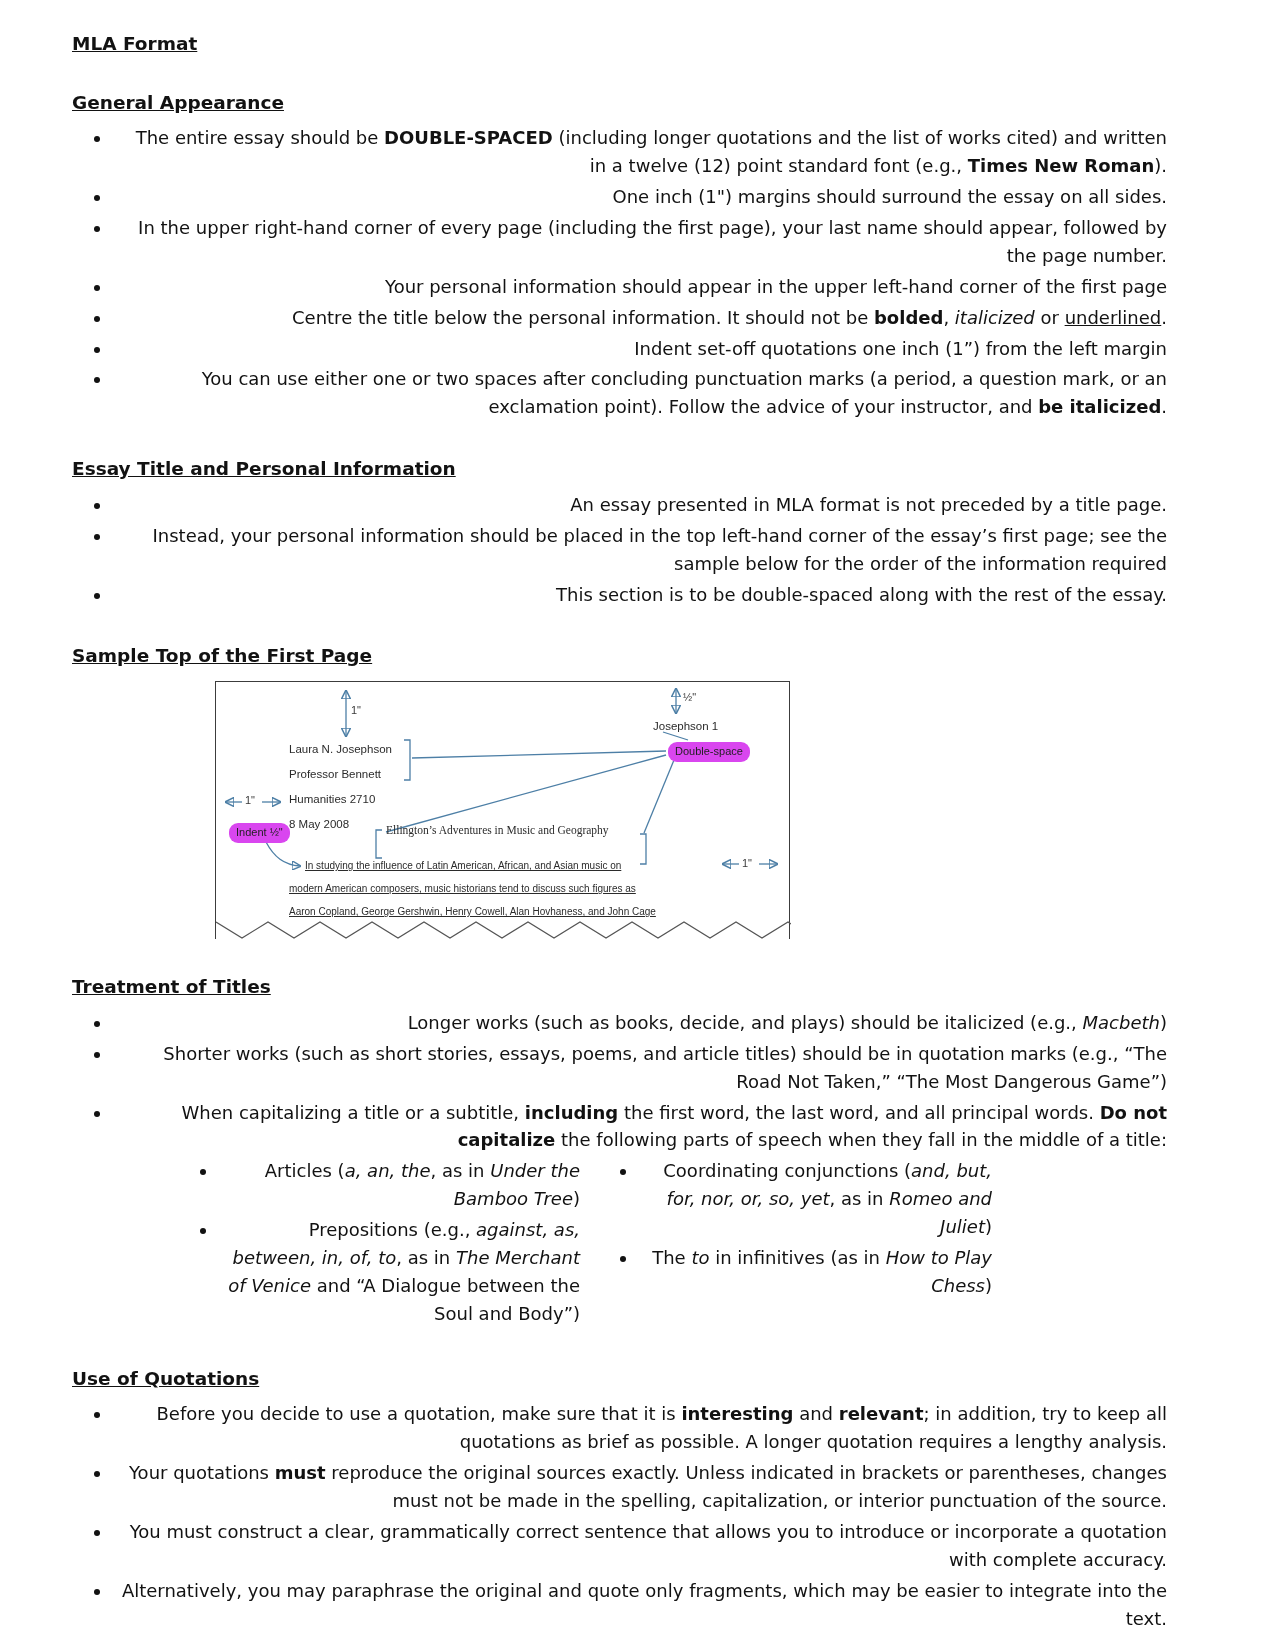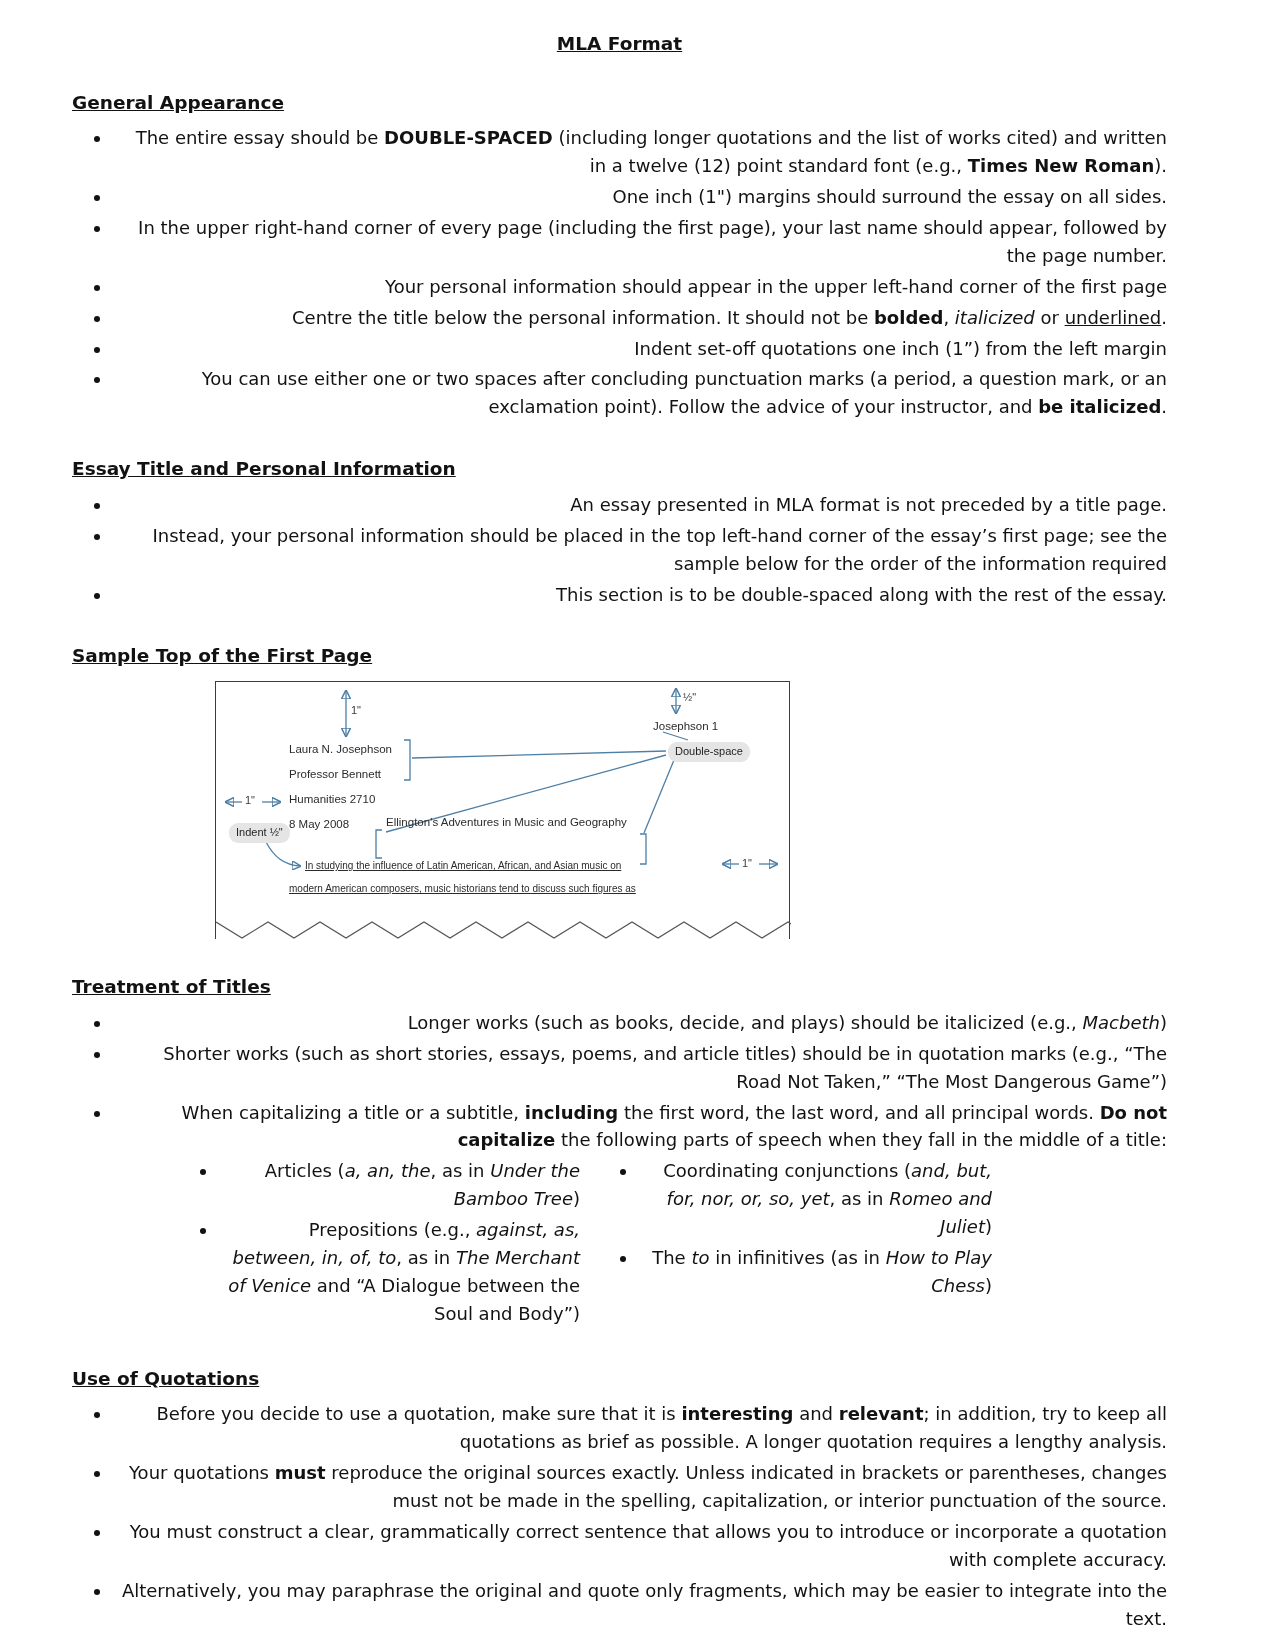--- a/index.html
+++ b/index.html
@@ -12,21 +12,21 @@
     font-family: "DejaVu Sans", sans-serif;
     font-size: 18px;
     line-height: 1.55;
   }
   .page { padding: 30px 108px 60px 72px; }
 
   h1 {
     font-size: 18.5px;
     font-weight: bold;
     text-decoration: underline;
-    text-align: center;
+    text-align: left;
     margin: 0 0 30px 0;
   }
   h2 {
     font-size: 18.5px;
     font-weight: bold;
     text-decoration: underline;
     margin: 34px 0 7px 0;
   }
   section:first-of-type h2 { margin-top: 0; }
 
@@ -66,38 +66,38 @@
   .stext {
     position: absolute;
     font-size: 11.5px;
     color: #2b2b2b;
     white-space: nowrap;
   }
   .hl {
     position: absolute;
     font-size: 11px;
     color: #1f1f1f;
-    background: #e5e5e5;
+    background: #d946ef;
     padding: 1px 7px 2px 7px;
     border-radius: 9px;
     white-space: nowrap;
   }
   .pinfo { position: absolute; left: 73px; top: 55px; }
   .pinfo .dline { font-size: 11.5px; line-height: 25px; color: #2b2b2b; white-space: nowrap; }
   .sbody { position: absolute; left: 73px; top: 172px; }
   .sbody .dline { font-size: 10px; line-height: 23px; color: #2b2b2b; white-space: nowrap; text-decoration: underline; }
   .sbody .dline:first-child { margin-left: 16px; }
 
   .label-1t  { left: 135px; top: 20px; }
   .label-ht  { left: 467px; top: 7px; }
   .pagenum   { left: 437px; top: 36px; }
   .ds-label  { left: 452px; top: 60px; }
   .l1l       { left: 29px;  top: 110px; }
   .ind-label { left: 13px;  top: 141px; }
-  .etitle    { left: 170px; top: 132px; }
+  .etitle    { left: 170px; top: 140px; font-family: Liberation Serif, serif; }
   .l1r       { left: 526px; top: 173px; }
 </style>
 </head>
 <body>
 
 <div class="page">
 
   <h1>MLA Format</h1>
 
   <section>
@@ -178,20 +178,21 @@
           <div class="dline">Humanities 2710</div>
           <div class="dline">8 May 2008</div>
         </div>
       <div class="hl ds-label">Double-space</div>
       <div class="ann l1l">1"</div>
       <div class="hl ind-label">Indent ½"</div>
       <div class="stext etitle">Ellington’s Adventures in Music and Geography</div>
       <div class="sbody">
           <div class="dline">In studying the influence of Latin American, African, and Asian music on</div>
           <div class="dline">modern American composers, music historians tend to discuss such figures as</div>
+          <div class="dline">Aaron Copland, George Gershwin, Henry Cowell, Alan Hovhaness, and John Cage</div>
         </div>
       <div class="ann l1r">1"</div>
     </div>
   </section>
 
   <section>
     <h2>Treatment of Titles</h2>
     <ul class="bullets">
         <li><span>Longer works (such as books, decide, and plays) should be italicized (e.g., </span><span class="i">Macbeth</span><span>)</span></li>
         <li><span>Shorter works (such as short stories, essays, poems, and article titles) should be in quotation marks (e.g., “The Road Not Taken,” “The Most Dangerous Game”)</span></li>

